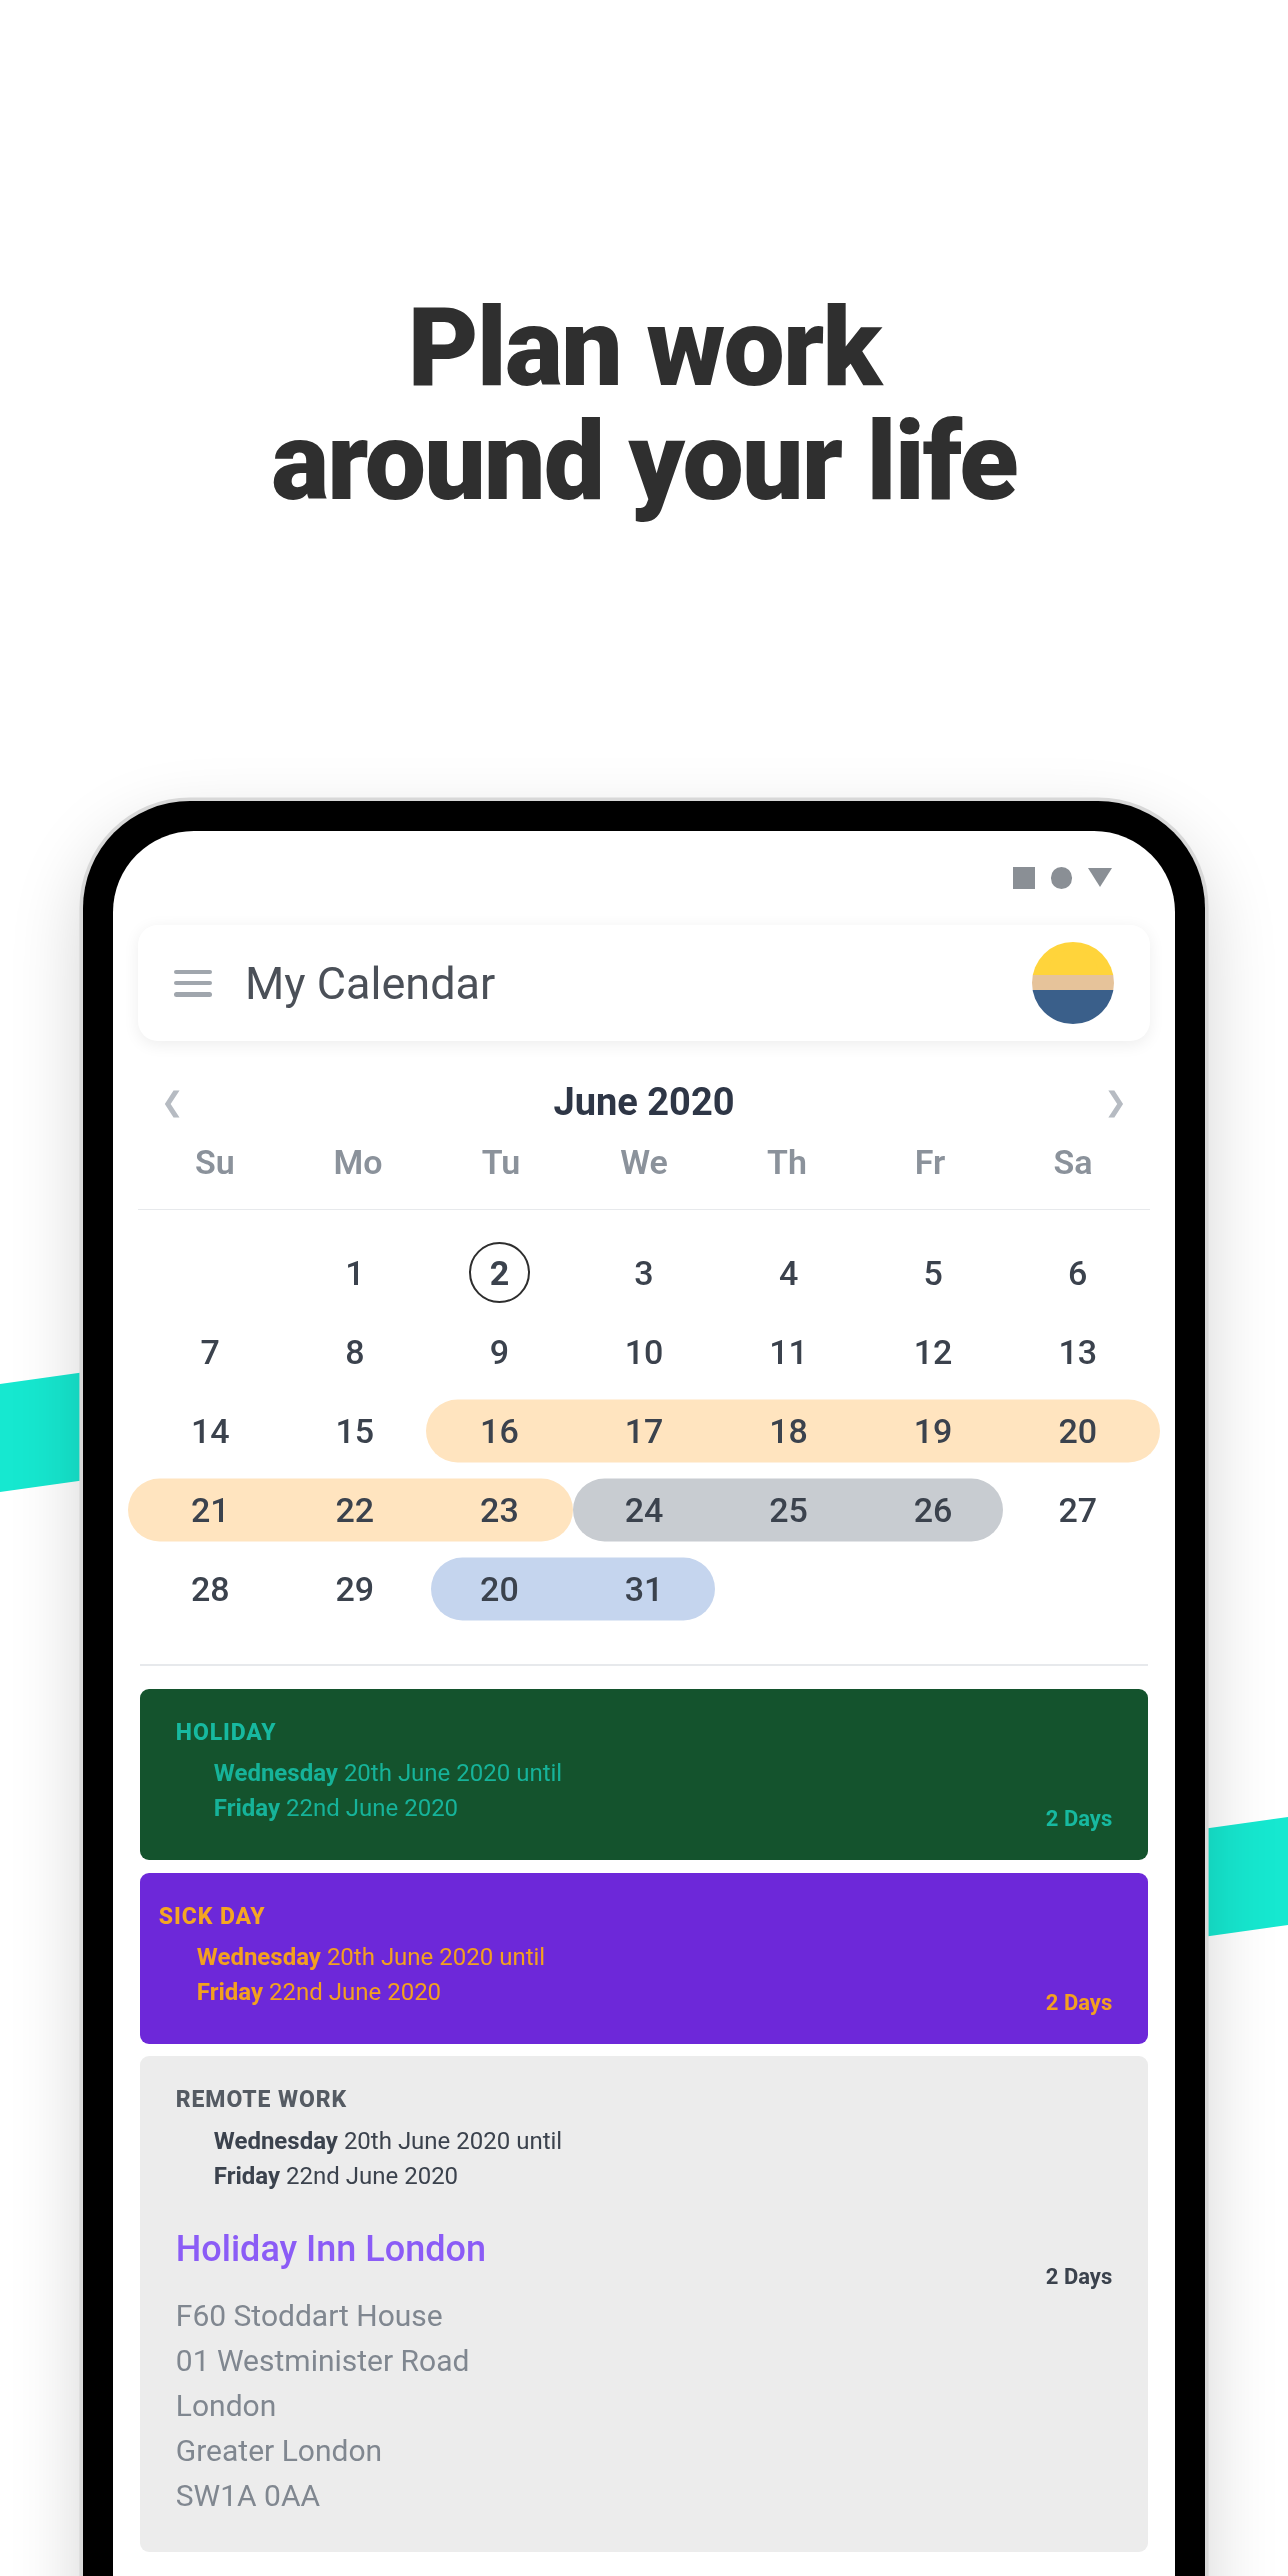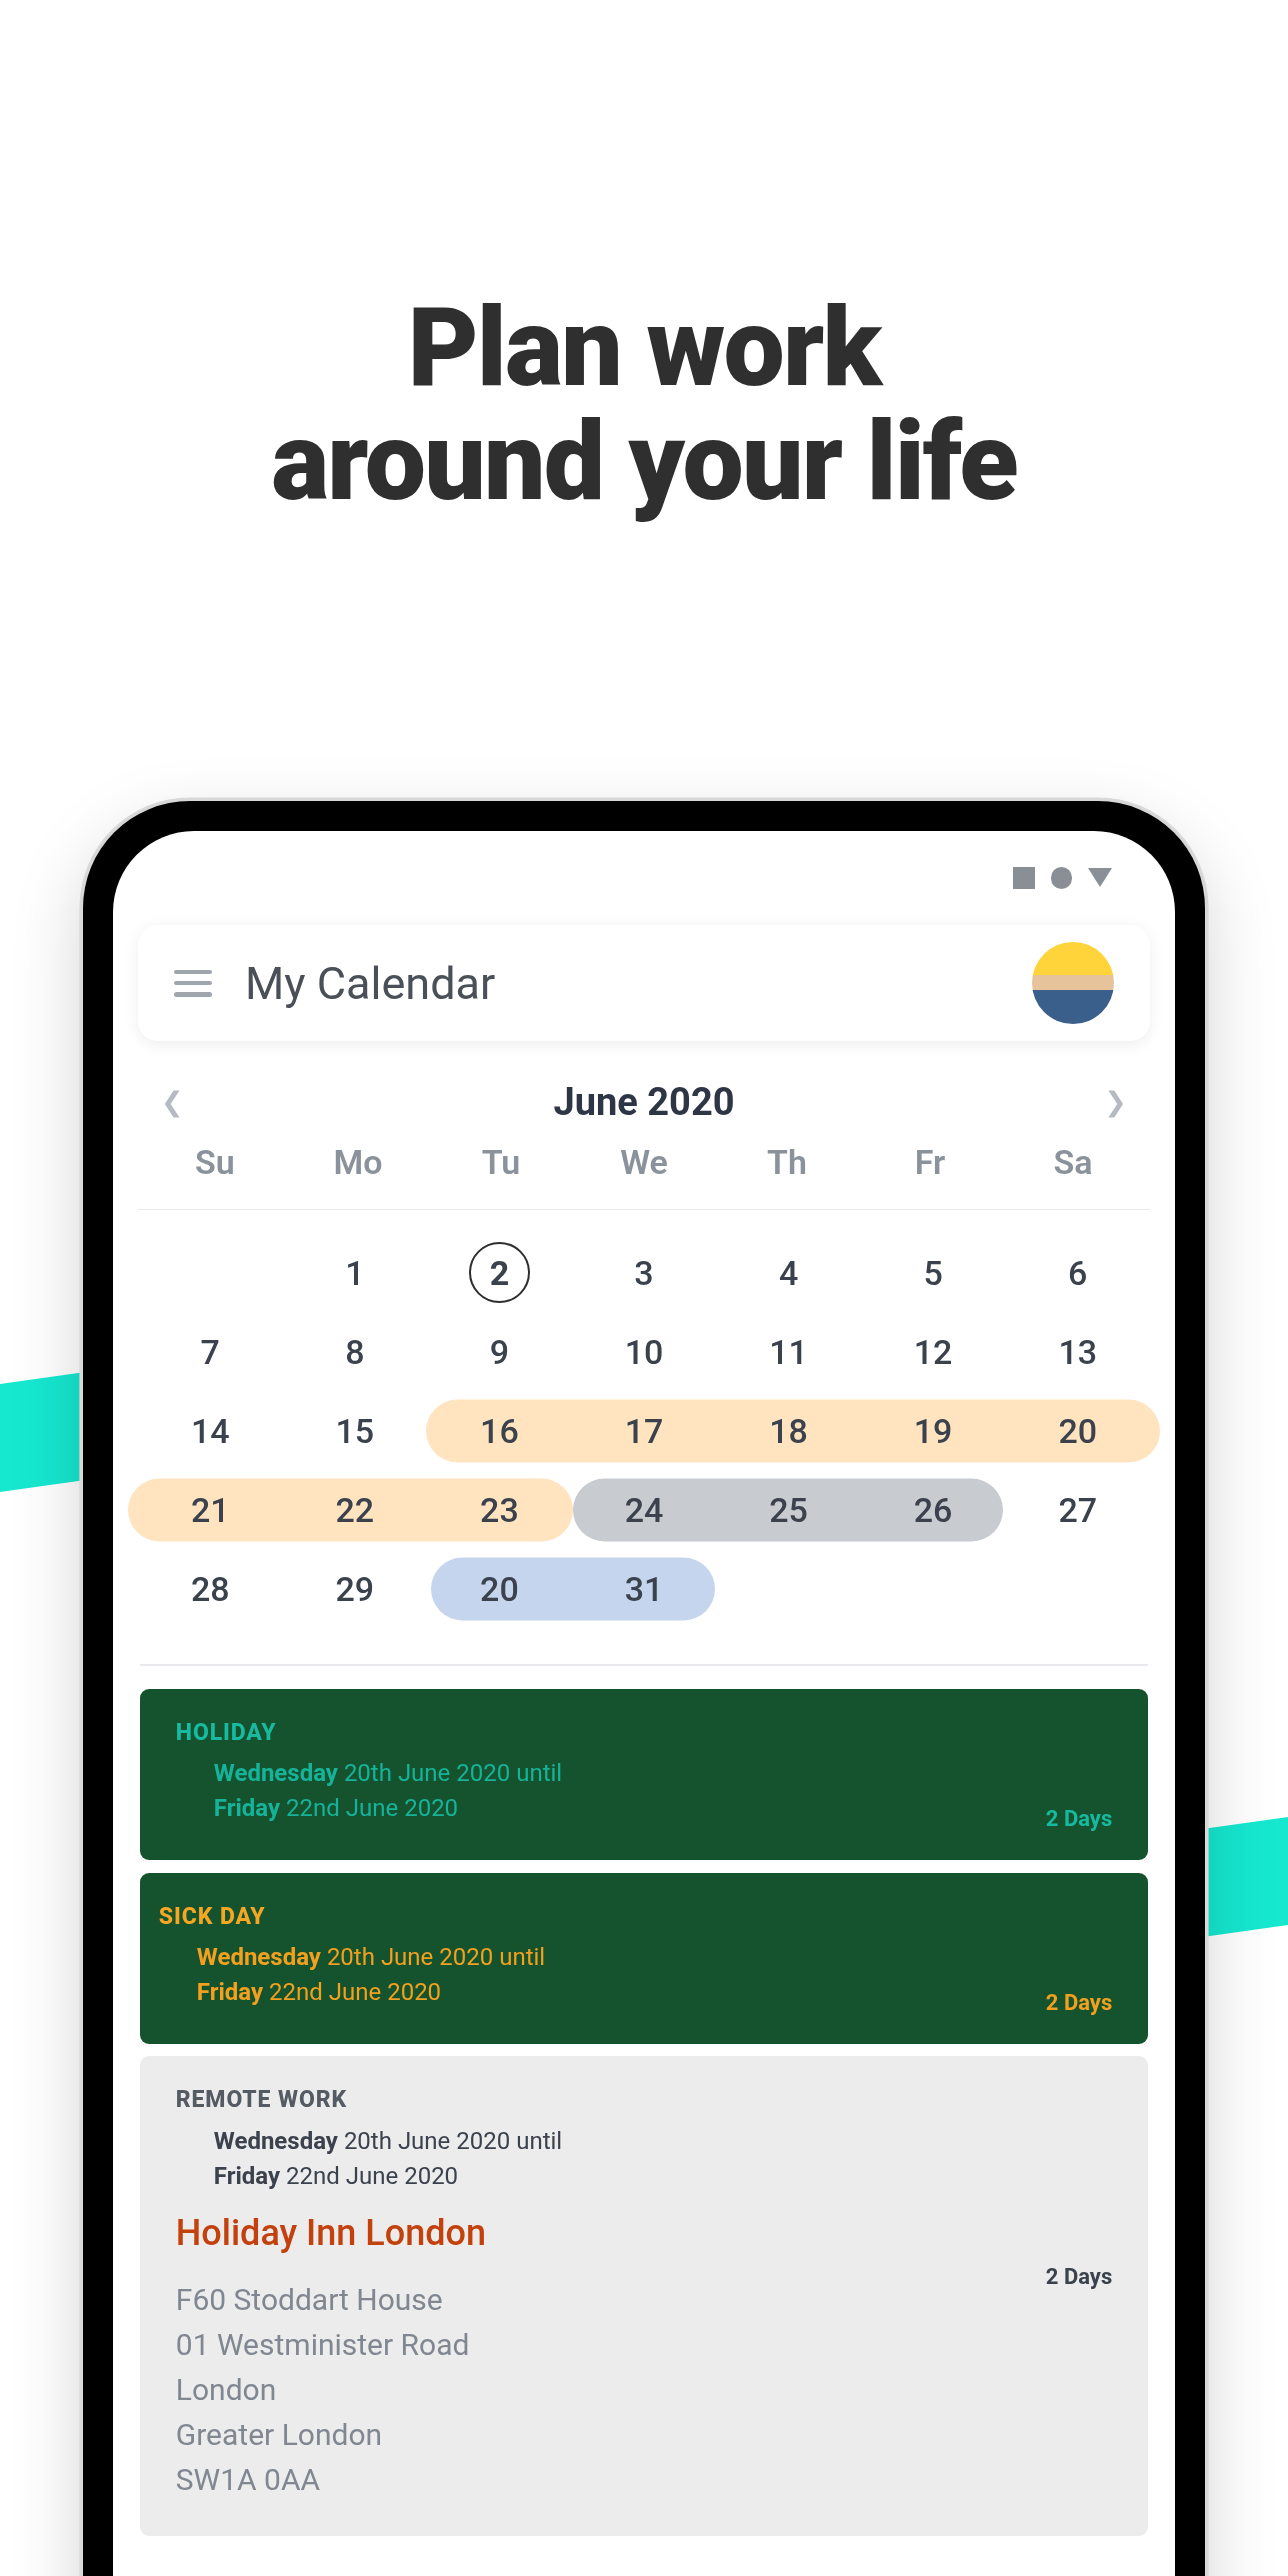--- a/index.html
+++ b/index.html
@@ -181,21 +181,21 @@
     margin-top: 36px;
   }
   .hr { height: 1.8px; background: #e7e9ec; margin-bottom: 23px; }
   .card {
     border-radius: 9px;
     padding: 30px 36px 34px 36px;
     margin-bottom: 12.5px;
     position: relative;
   }
   .card-holiday { background: #14532d; }
-  .card-sick    { background: #14532d; padding-left: 19px; }
+  .card-sick    { background: #6d28d9; padding-left: 19px; }
   .card-remote  { background: #ececec; }
   .tag {
     font-size: 23px;
     font-weight: 800;
     letter-spacing: 0.9px;
   }
   .tag-h { color: #17b9a0; }
   .tag-s { color: #f5a623; }
   .tag-r { color: #555b63; }
   .range {
@@ -215,22 +215,22 @@
     font-size: 22px;
     font-weight: 700;
     margin-left: 48px;
   }
   .days-h { color: #17b9a0; }
   .days-s { color: #f3a01f; }
   .days-r { color: #3b424d; }
   .location-title {
     font-size: 36px;
     font-weight: 500;
-    color: #c2410c;
-    margin-top: 18px;
+    color: #8b5cf6;
+    margin-top: 34px;
   }
   .address {
     margin-top: 23px;
     font-size: 30px;
     line-height: 1.5;
     color: #808790;
   }
   .card-remote .days-badge { bottom: auto; top: 208px; }
 </style>
 </head>

